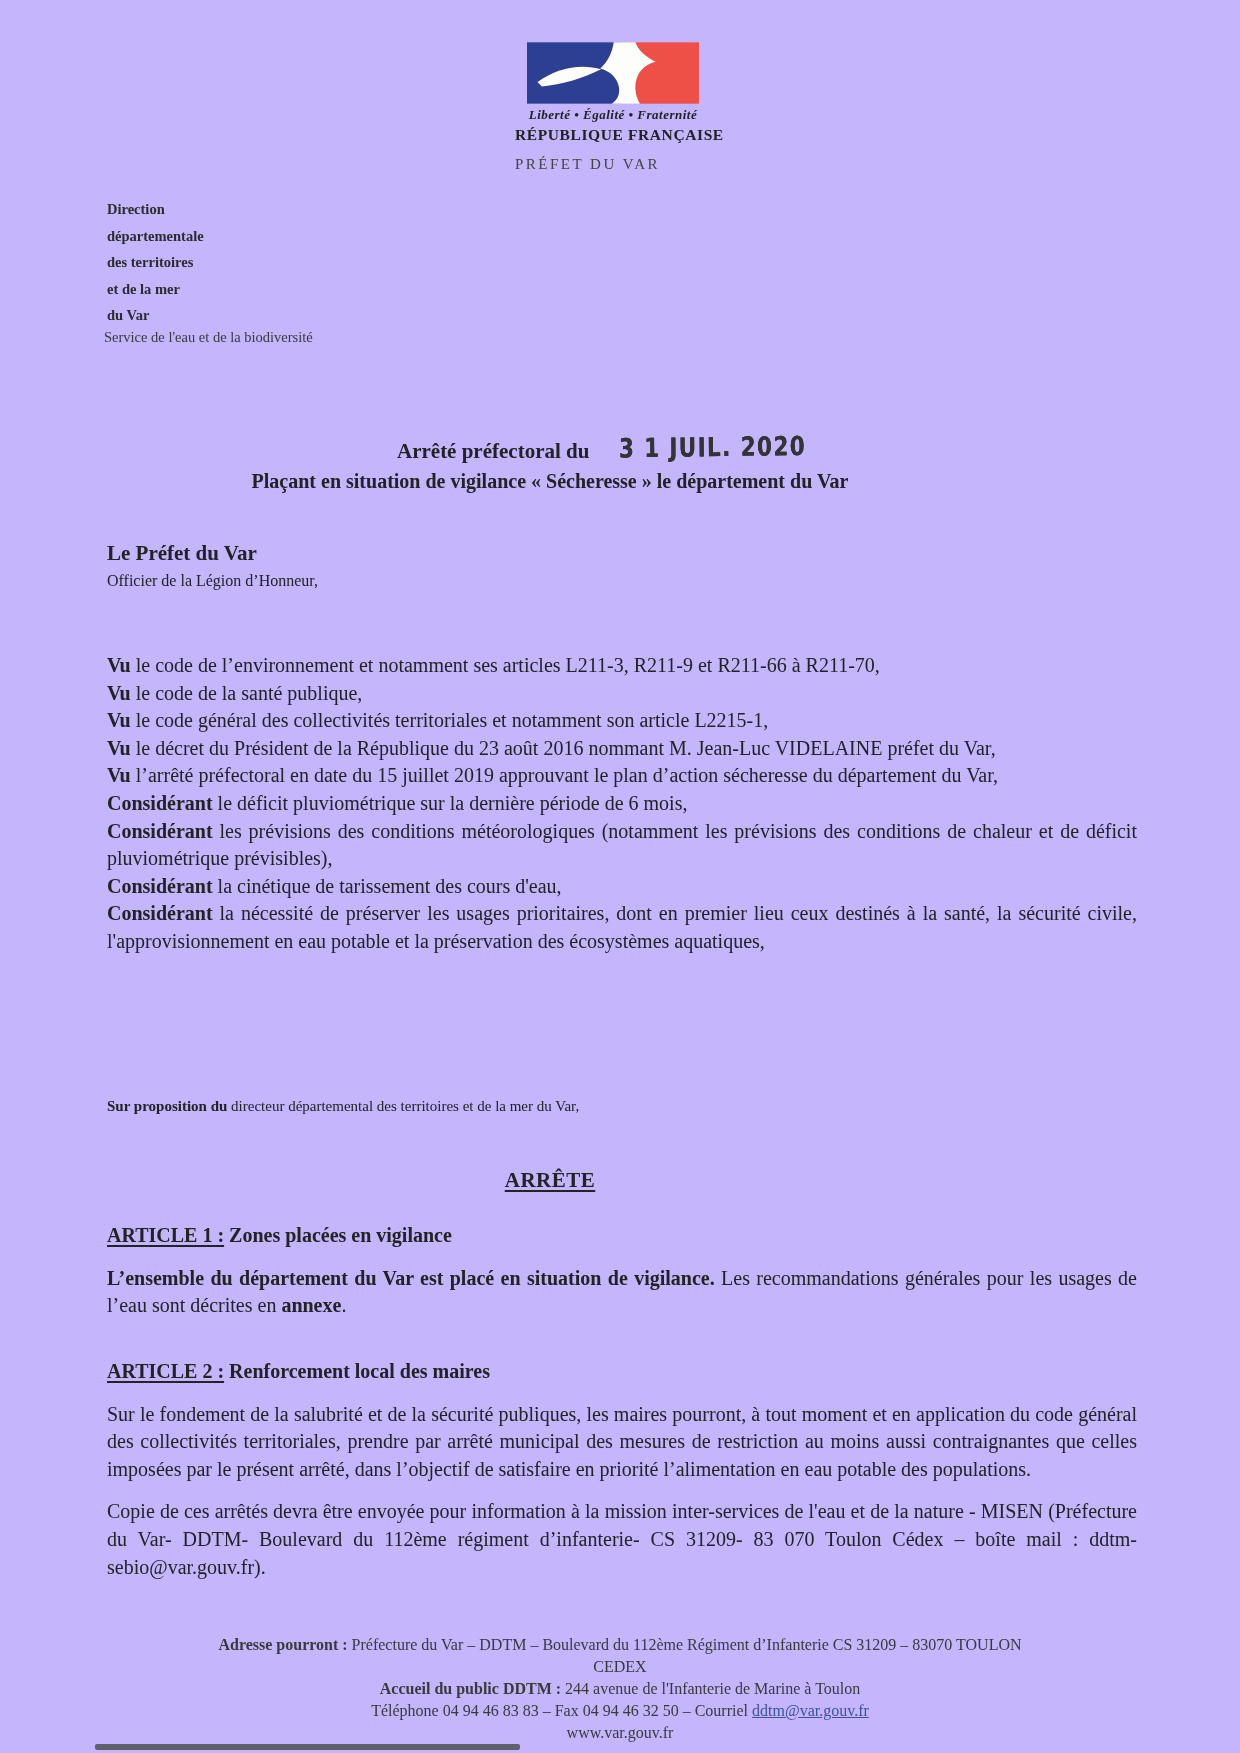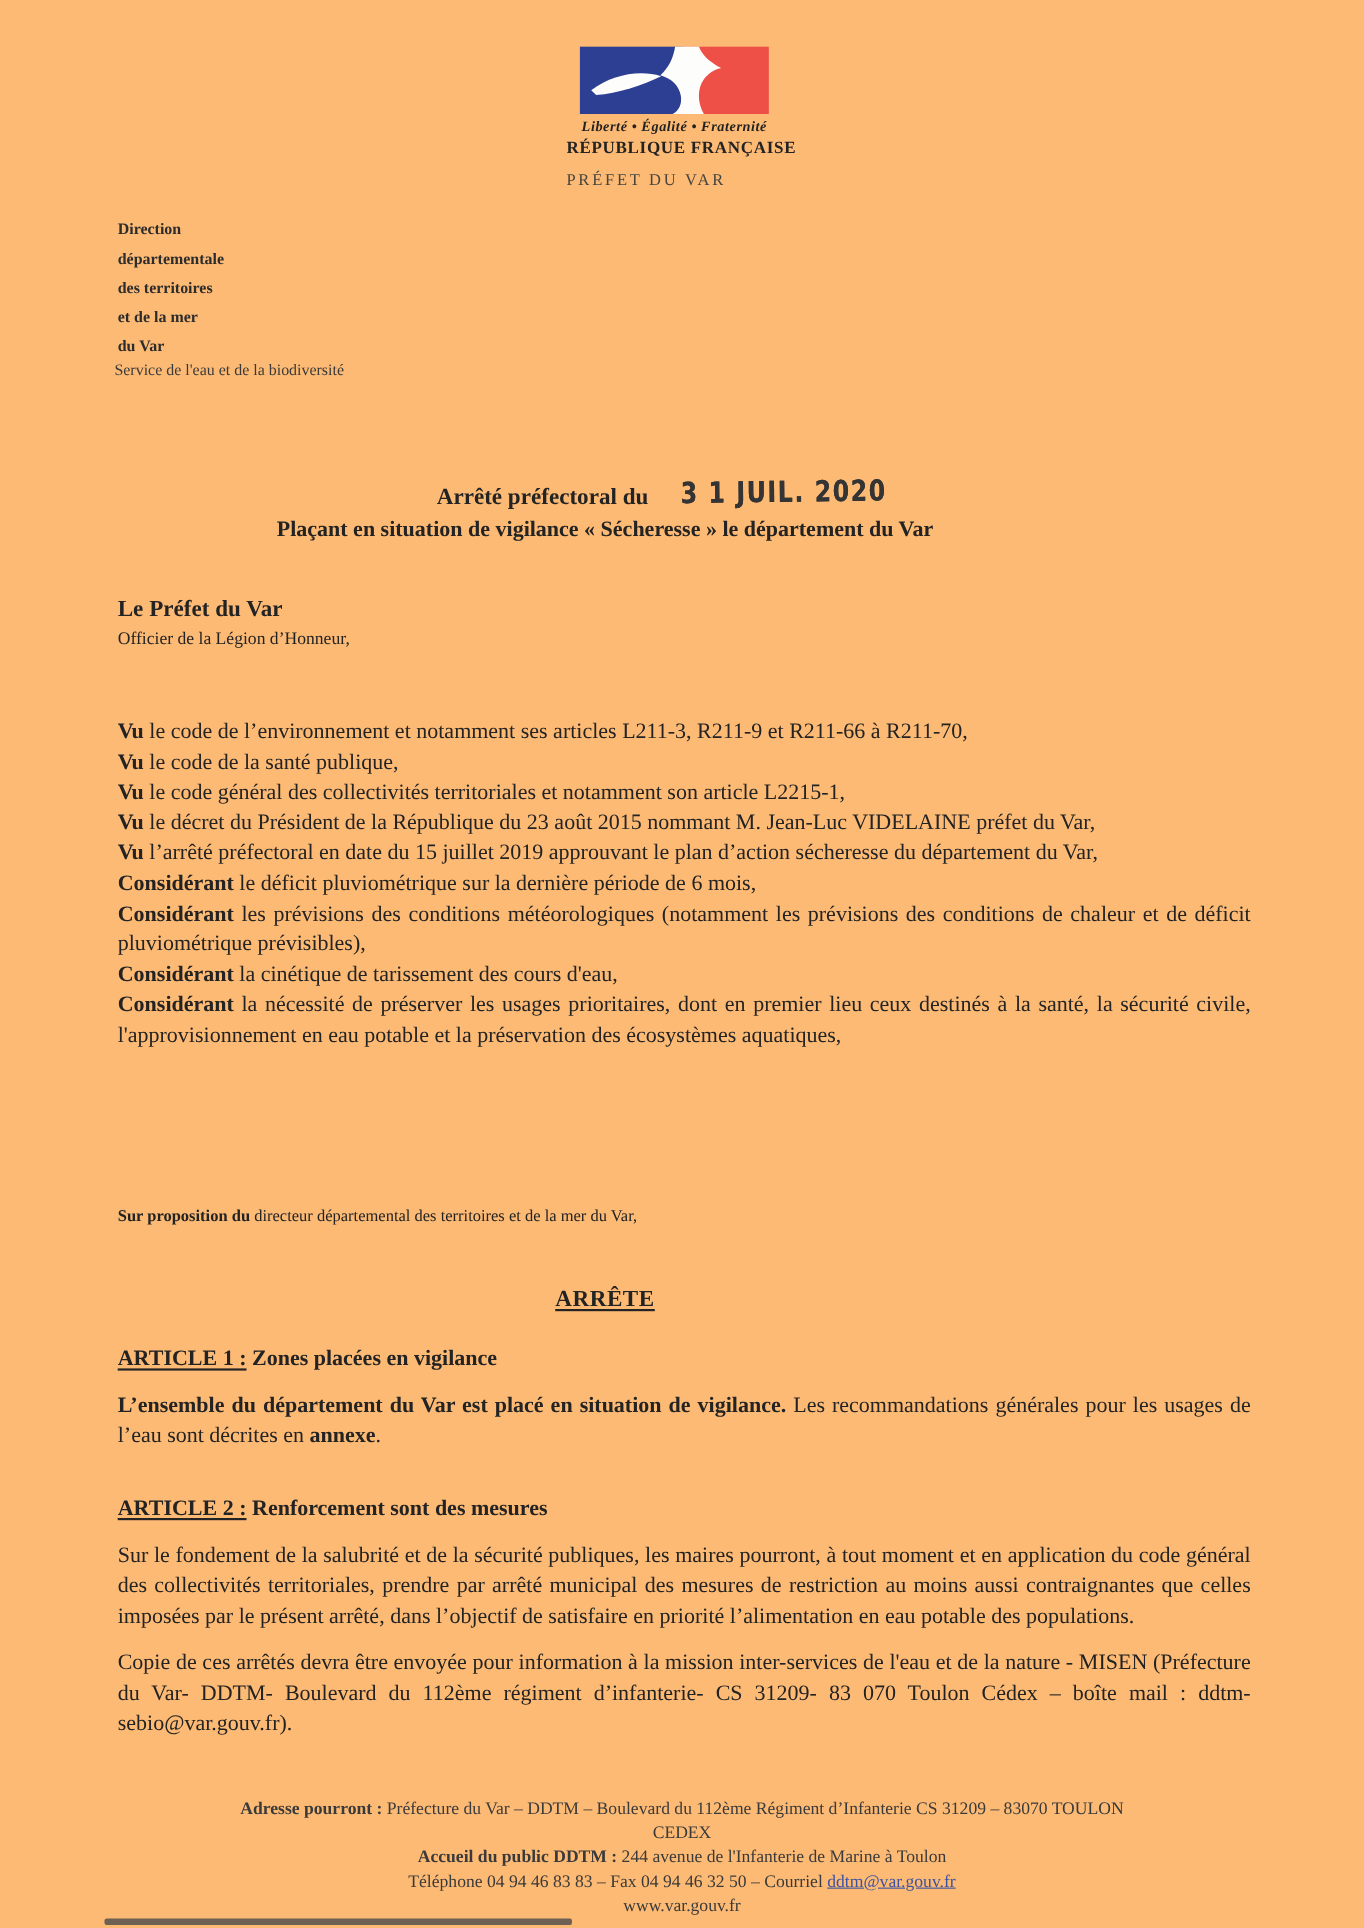--- a/index.html
+++ b/index.html
@@ -1,20 +1,20 @@
 <!DOCTYPE html>
 <html><head>
 <meta charset="utf-8">
 <style>
   html,body { margin:0; padding:0; background:#9a9a9a; }
   .page {
     position:relative;
     width:1240px; height:1753px;
     margin:0 auto;
-    background:#fdba74;
+    background:#c4b5fd;
     font-family:"Liberation Serif","DejaVu Serif",serif;
     color:#232323;
     overflow:hidden;
   }
   
   .logo-block { position:absolute; top:42px; left:515px; width:196px; text-align:center; }
   .logo-svg { display:block; margin:0 auto; width:172px; height:62px; }
   .motto { font-size:13px; font-style:italic; font-weight:bold; margin-top:3px; letter-spacing:0.5px; white-space:nowrap; }
   .republic { font-size:15.5px; font-weight:bold; letter-spacing:0.6px; margin-top:3px; white-space:nowrap; }
   .prefet-line { position:absolute; top:156px; left:430px; width:230px; text-align:right;
@@ -92,21 +92,21 @@
 
   <div class="intro-block">
     <div class="intro-prefet">Le Préfet du Var</div>
     <div class="intro-officier">Officier de la Légion d’Honneur,</div>
   </div>
 
   <div class="clauses">
     <p class="clause"><b>Vu</b><span> le code de l’environnement et notamment ses articles L211-3, R211-9 et R211-66 à R211-70,</span></p>
     <p class="clause"><b>Vu</b><span> le code de la santé publique,</span></p>
     <p class="clause"><b>Vu</b><span> le code général des collectivités territoriales et notamment son article L2215-1,</span></p>
-    <p class="clause"><b>Vu</b><span> le décret du Président de la République du 23 août 2015 nommant M. Jean-Luc VIDELAINE préfet du Var,</span></p>
+    <p class="clause"><b>Vu</b><span> le décret du Président de la République du 23 août 2016 nommant M. Jean-Luc VIDELAINE préfet du Var,</span></p>
     <p class="clause"><b>Vu</b><span> l’arrêté préfectoral en date du 15 juillet 2019 approuvant le plan d’action sécheresse du département du Var,</span></p>
     <p class="clause"><b>Considérant</b><span> le déficit pluviométrique sur la dernière période de 6 mois,</span></p>
     <p class="clause"><b>Considérant</b><span> les prévisions des conditions météorologiques (notamment les prévisions des conditions de chaleur et de déficit pluviométrique prévisibles),</span></p>
     <p class="clause"><b>Considérant</b><span> la cinétique de tarissement des cours d'eau,</span></p>
     <p class="clause"><b>Considérant</b><span> la nécessité de préserver les usages prioritaires, dont en premier lieu ceux destinés à la santé, la sécurité civile, l'approvisionnement en eau potable et la préservation des écosystèmes aquatiques,</span></p>
   </div>
 
   <div class="proposition">
     <b>Sur proposition du</b><span> directeur départemental des territoires et de la mer du Var,</span>
   </div>
@@ -114,21 +114,21 @@
   <div class="arrete-line">
     <span class="arrete-title">ARRÊTE</span>
   </div>
 
   <div class="article article-1">
     <p class="article-heading"><span class="u">ARTICLE 1 :</span><span> Zones placées en vigilance</span></p>
     <p class="body-par"><b>L’ensemble du département du Var est placé en situation de vigilance.</b><span> Les recommandations générales pour les usages de l’eau sont décrites en </span><b>annexe</b><span>.</span></p>
   </div>
 
   <div class="article article-2">
-    <p class="article-heading"><span class="u">ARTICLE 2 :</span><span> Renforcement sont des mesures</span></p>
+    <p class="article-heading"><span class="u">ARTICLE 2 :</span><span> Renforcement local des maires</span></p>
     <p class="body-par">Sur le fondement de la salubrité et de la sécurité publiques, les maires pourront, à tout moment et en application du code général des collectivités territoriales, prendre par arrêté municipal des mesures de restriction au moins aussi contraignantes que celles imposées par le présent arrêté, dans l’objectif de satisfaire en priorité l’alimentation en eau potable des populations.</p>
     <p class="body-par">Copie de ces arrêtés devra être envoyée pour information à la mission inter-services de l'eau et de la nature - MISEN (Préfecture du Var- DDTM- Boulevard du 112ème régiment d’infanterie- CS 31209- 83 070 Toulon Cédex – boîte mail : ddtm-sebio@var.gouv.fr).</p>
   </div>
 
   <div class="footer">
     <p><b>Adresse pourront :</b><span> Préfecture du Var – DDTM  –  Boulevard du 112ème Régiment d’Infanterie CS 31209 – 83070 TOULON</span></p>
     <p>CEDEX</p>
     <p><b>Accueil du public DDTM :</b><span> 244 avenue de l'Infanterie de Marine à Toulon</span></p>
     <p><span>Téléphone 04 94 46 83 83 – Fax 04 94 46 32 50 – Courriel </span><a class="email-link">ddtm@var.gouv.fr</a></p>
     <p><span class="website">www.var.gouv.fr</span></p>

